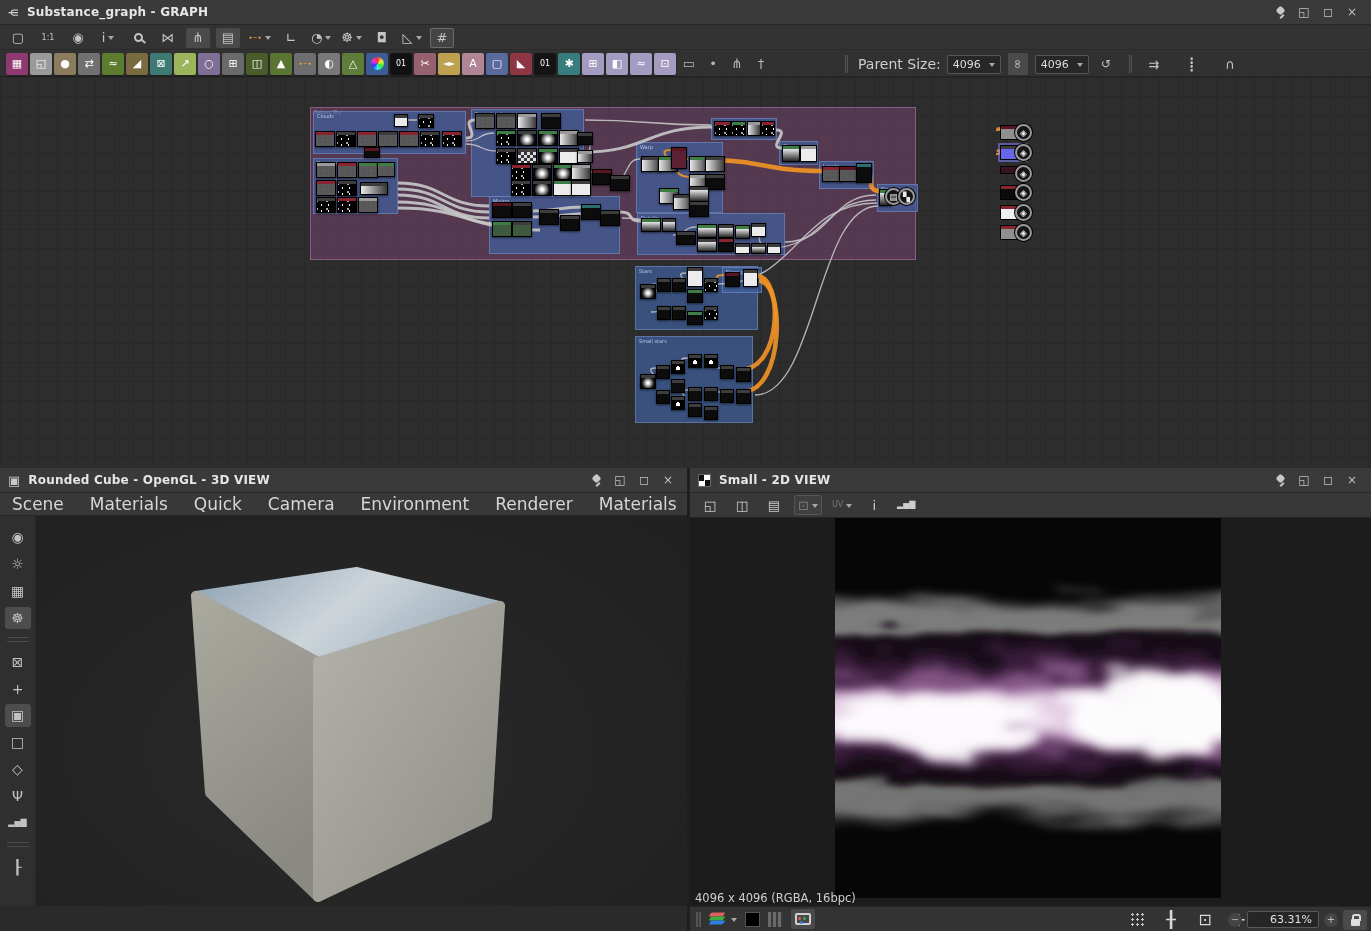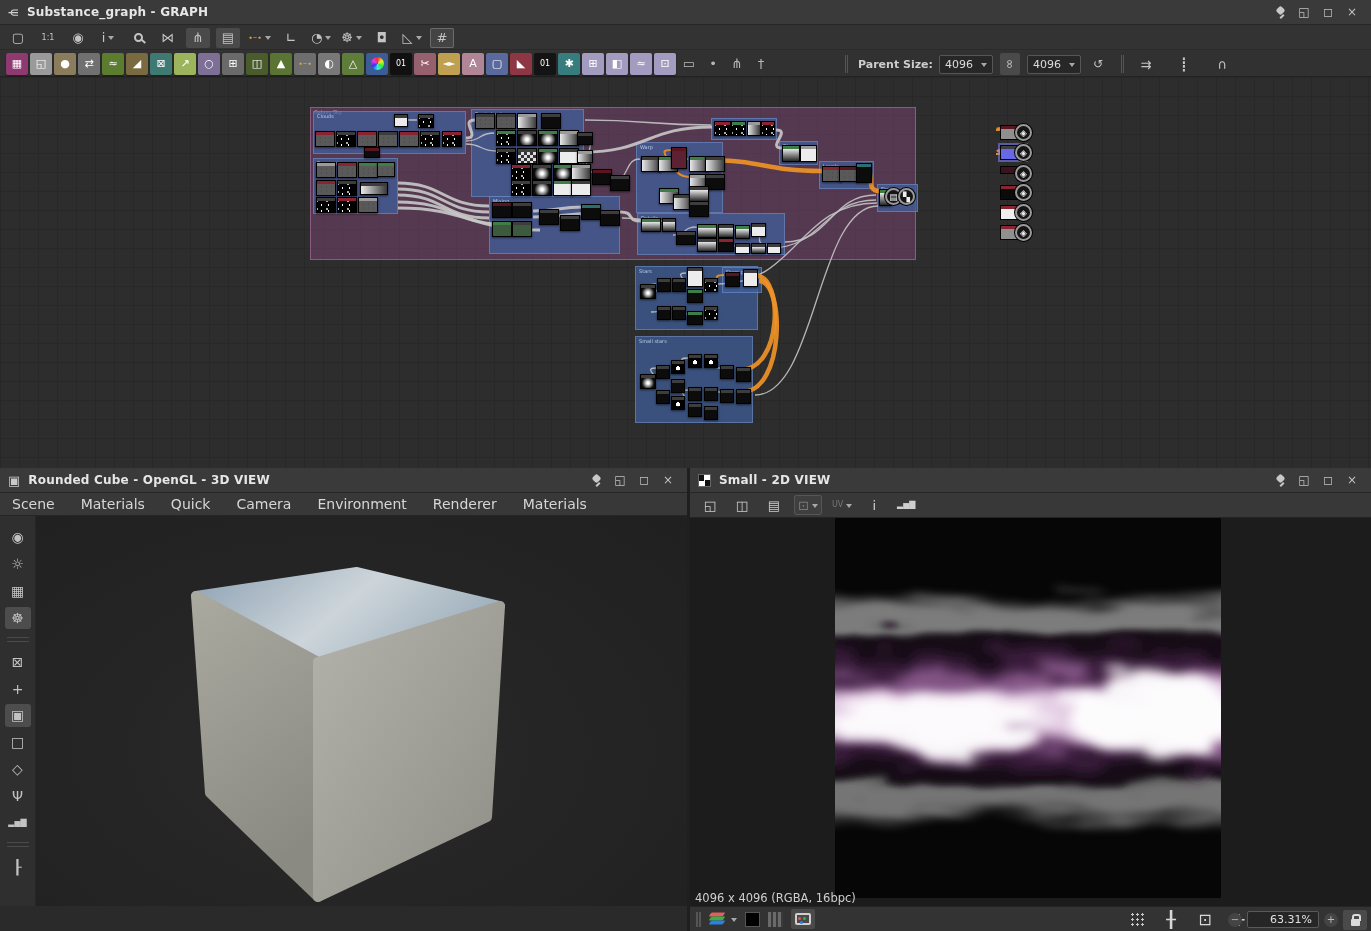--- a/index.html
+++ b/index.html
@@ -28,21 +28,21 @@
   .ico-search{width:9px;height:9px;border:2px solid #c4c4c4;border-radius:50%;position:relative;}
   .ico-search::after{content:"";position:absolute;width:6px;height:2px;background:#c4c4c4;right:-5px;bottom:-2px;transform:rotate(40deg);}
 
   #gtoolbar2{position:absolute;top:51px;left:0;right:0;height:26px;background:#313131;border-bottom:1px solid #222;display:flex;align-items:center;padding-left:6px;}
   .ntile{width:22px;height:22px;margin-right:2px;border-radius:2px;display:flex;align-items:center;justify-content:center;font-size:11px;color:#fff;box-shadow:0 1px 2px rgba(0,0,0,.4);}
   .ntile .g{line-height:1;}
   .ntile.gray{background:transparent;box-shadow:none;color:#b8b8b8;font-size:13px;}
   .ico-hsl{width:13px;height:13px;border-radius:50%;background:conic-gradient(#e33,#ee3,#3e3,#3ee,#33e,#e3e,#e33);}
   .vsep{width:1px;height:18px;background:#555;margin:0 6px;box-shadow:2px 0 0 #555;}
   #psize{position:absolute;left:839px;top:51px;height:26px;display:flex;align-items:center;gap:6px;}
-  .pslabel{font-size:11px;color:#cdcdcd;font-weight:bold;}
+  .pslabel{font-size:14px;color:#cdcdcd;}
   .select{display:flex;align-items:center;background:#272727;border:1px solid #565656;border-radius:2px;height:19px;padding:0 5px;font-size:11px;color:#ddd;gap:5px;}
   .minibtn{width:22px;height:20px;display:flex;align-items:center;justify-content:center;color:#c4c4c4;font-size:12px;border-radius:2px;}
   .minibtn.active{background:#4a4a4a;}
 
   
   #graph-canvas{position:absolute;left:0;top:77px;width:1371px;height:391px;background-color:#2d2d2d;
     background-image:linear-gradient(#282828 1px,transparent 1px),linear-gradient(90deg,#282828 1px,transparent 1px);
     background-size:19px 19px;overflow:hidden;}
   .frame{position:absolute;border:1px solid rgba(185,125,180,.5);background:rgba(150,80,142,.38);}
   .frame.blue{border:1px solid rgba(130,160,215,.45);background:rgba(62,97,158,.70);}
@@ -68,21 +68,21 @@
   .outnode .hd{height:3px;}
   .badge{position:absolute;width:17px;height:17px;border-radius:50%;background:#151515;border:2px solid #9a9a9a;display:flex;align-items:center;justify-content:center;color:#efefef;font-size:9px;box-shadow:0 0 0 1px #000;}
 
   
   #bottom{position:absolute;left:0;top:468px;width:1371px;height:463px;}
   #view3d{position:absolute;left:0;top:0;width:687px;height:463px;background:#2a2a2a;}
   #view2d{position:absolute;left:690px;top:0;width:681px;height:463px;background:#2a2a2a;}
   #vsplit{position:absolute;left:687px;top:0;width:3px;height:463px;background:#1f1f1f;}
 
   #menubar3d{position:absolute;left:0;top:25px;width:100%;height:23px;background:#383838;border-bottom:1px solid #252525;display:flex;align-items:center;gap:26px;padding-left:12px;}
-  .menu-item{font-size:14px;color:#d6d6d6;}
+  .menu-item{font-size:17px;color:#d6d6d6;}
   #rail3d{position:absolute;left:0;top:48px;width:36px;height:390px;background:#2f2f2f;border-right:1px solid #262626;display:flex;flex-direction:column;align-items:center;padding-top:10px;gap:4px;z-index:3;}
   .rtool{width:26px;height:24px;display:flex;align-items:center;justify-content:center;color:#c2c2c2;font-size:14px;border-radius:3px;}
   .rtool.active{background:#4d4d4d;}
   .rail-sep{width:22px;height:5px;border-top:1px solid #4a4a4a;border-bottom:1px solid #4a4a4a;margin:4px 0;}
   #viewport3d{position:absolute;left:0;top:48px;width:687px;height:390px;background:radial-gradient(ellipse at 48% 60%,#2a2a2a 0%,#242424 55%,#202020 100%);}
   #bbar3d{position:absolute;left:0;bottom:0;width:100%;height:25px;background:#333;border-top:1px solid #242424;display:flex;align-items:center;padding-left:6px;gap:8px;}
   .handle{width:5px;height:15px;border-left:2px solid #555;border-right:2px solid #555;}
   .ico-layers{position:relative;width:17px;height:14px;}
   .ico-layers i{position:absolute;left:1px;width:14px;height:5px;transform:skewX(-35deg) scaleY(.8);border-radius:1px;}
   .ico-layers i:nth-child(1){top:0;background:#e06060;}

